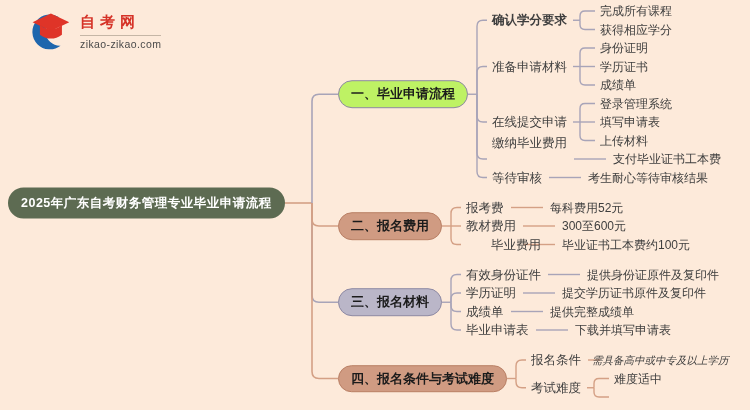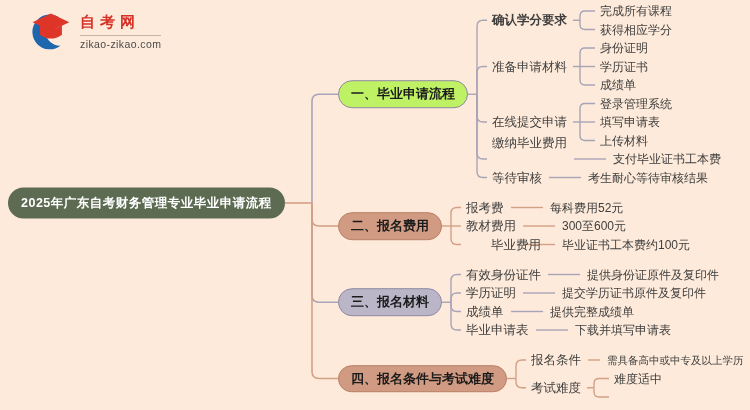--- a/index.html
+++ b/index.html
@@ -125,16 +125,16 @@
     <div class="node-base item" style="left: 466px; top: 274.5px;">有效身份证件</div>
     <div class="node-base leaf" style="left: 587px; top: 274.5px;">提供身份证原件及复印件</div>
     <div class="node-base item" style="left: 466px; top: 293px;">学历证明</div>
     <div class="node-base leaf" style="left: 562px; top: 293px;">提交学历证书原件及复印件</div>
     <div class="node-base item" style="left: 466px; top: 311.5px;">成绩单</div>
     <div class="node-base leaf" style="left: 550px; top: 311.5px;">提供完整成绩单</div>
     <div class="node-base item" style="left: 466px; top: 330px;">毕业申请表</div>
     <div class="node-base leaf" style="left: 575px; top: 330px;">下载并填写申请表</div>
     <div class="node-base branch" style="left: 338px; top: 378.5px; background: rgb(208, 155, 130); border-color: rgb(185, 127, 100);">四、报名条件与考试难度</div>
     <div class="node-base item" style="left: 531px; top: 360px;">报名条件</div>
-    <div class="node-base leaf" style="left: 607px; top: 360px; font-size: 10.5px;">需具备高中或中专及以上学历</div>
+    <div class="node-base leaf" style="left: 592px; top: 360px; font-size: 10.5px; font-style: italic;">需具备高中或中专及以上学历</div>
     <div class="node-base item" style="left: 531px; top: 387.75px;">考试难度</div>
     <div class="node-base leaf" style="left: 614px; top: 378.5px;">难度适中</div>
   </div>
 
 </body></html>

